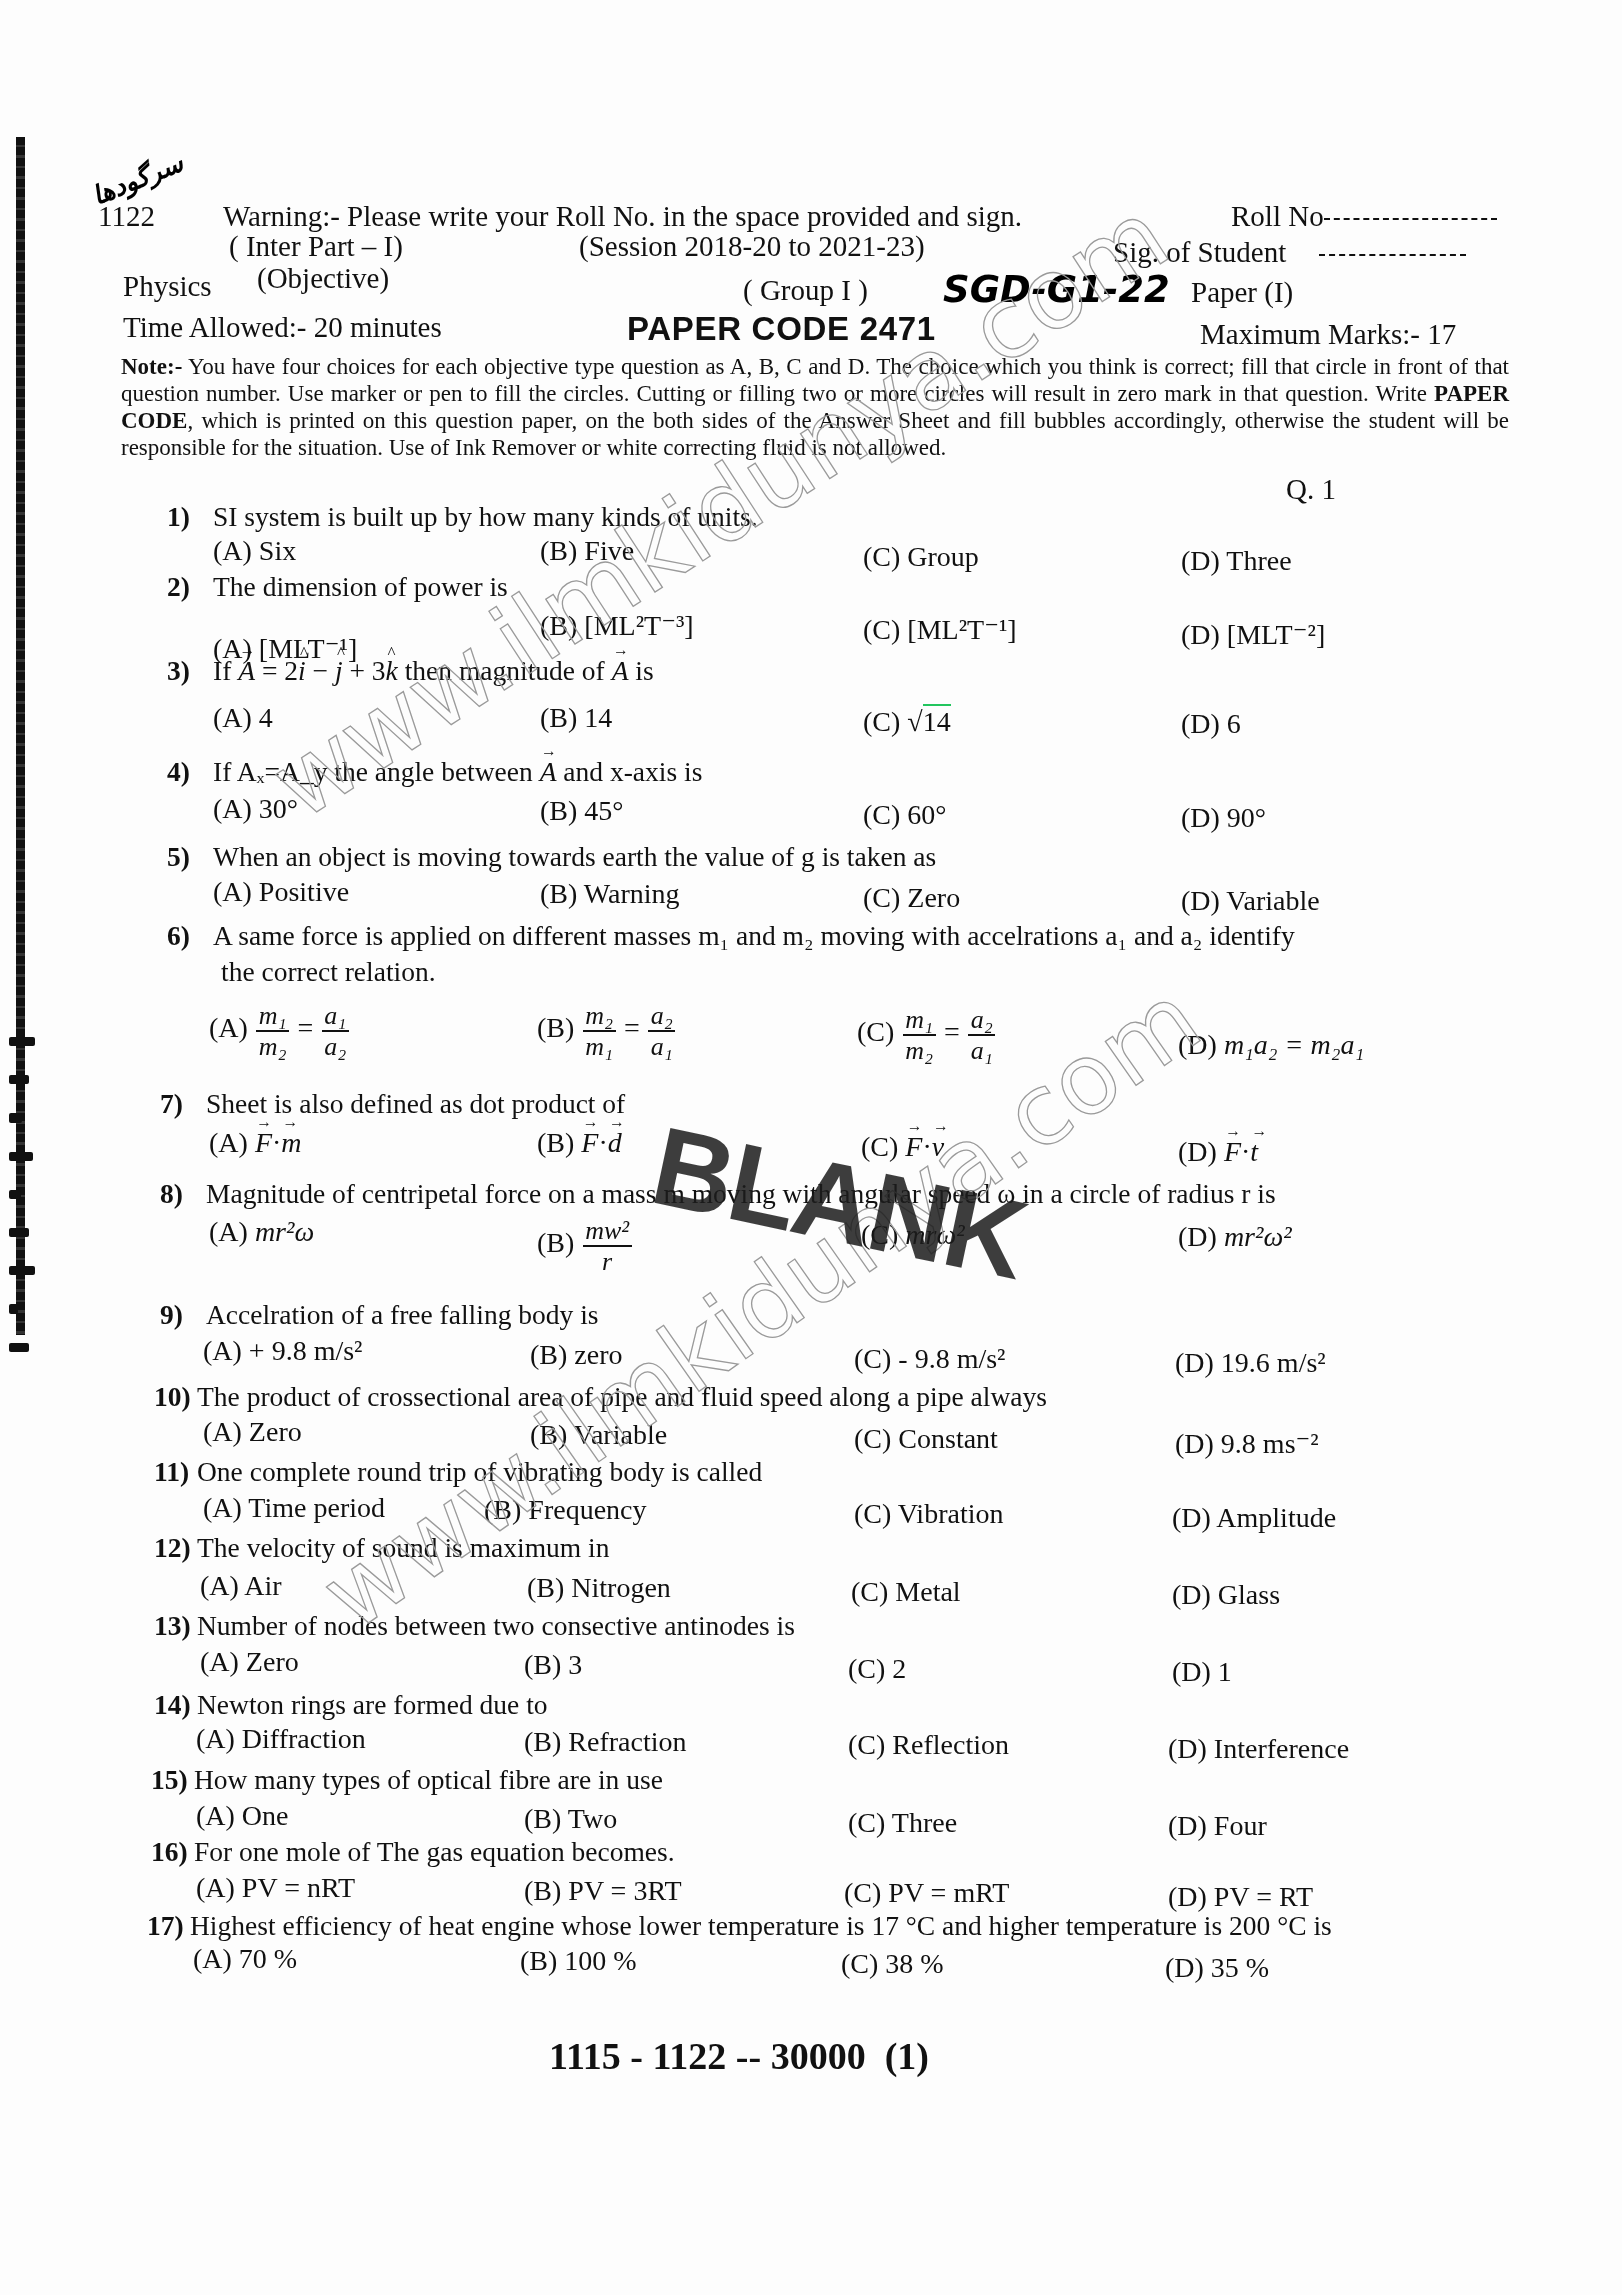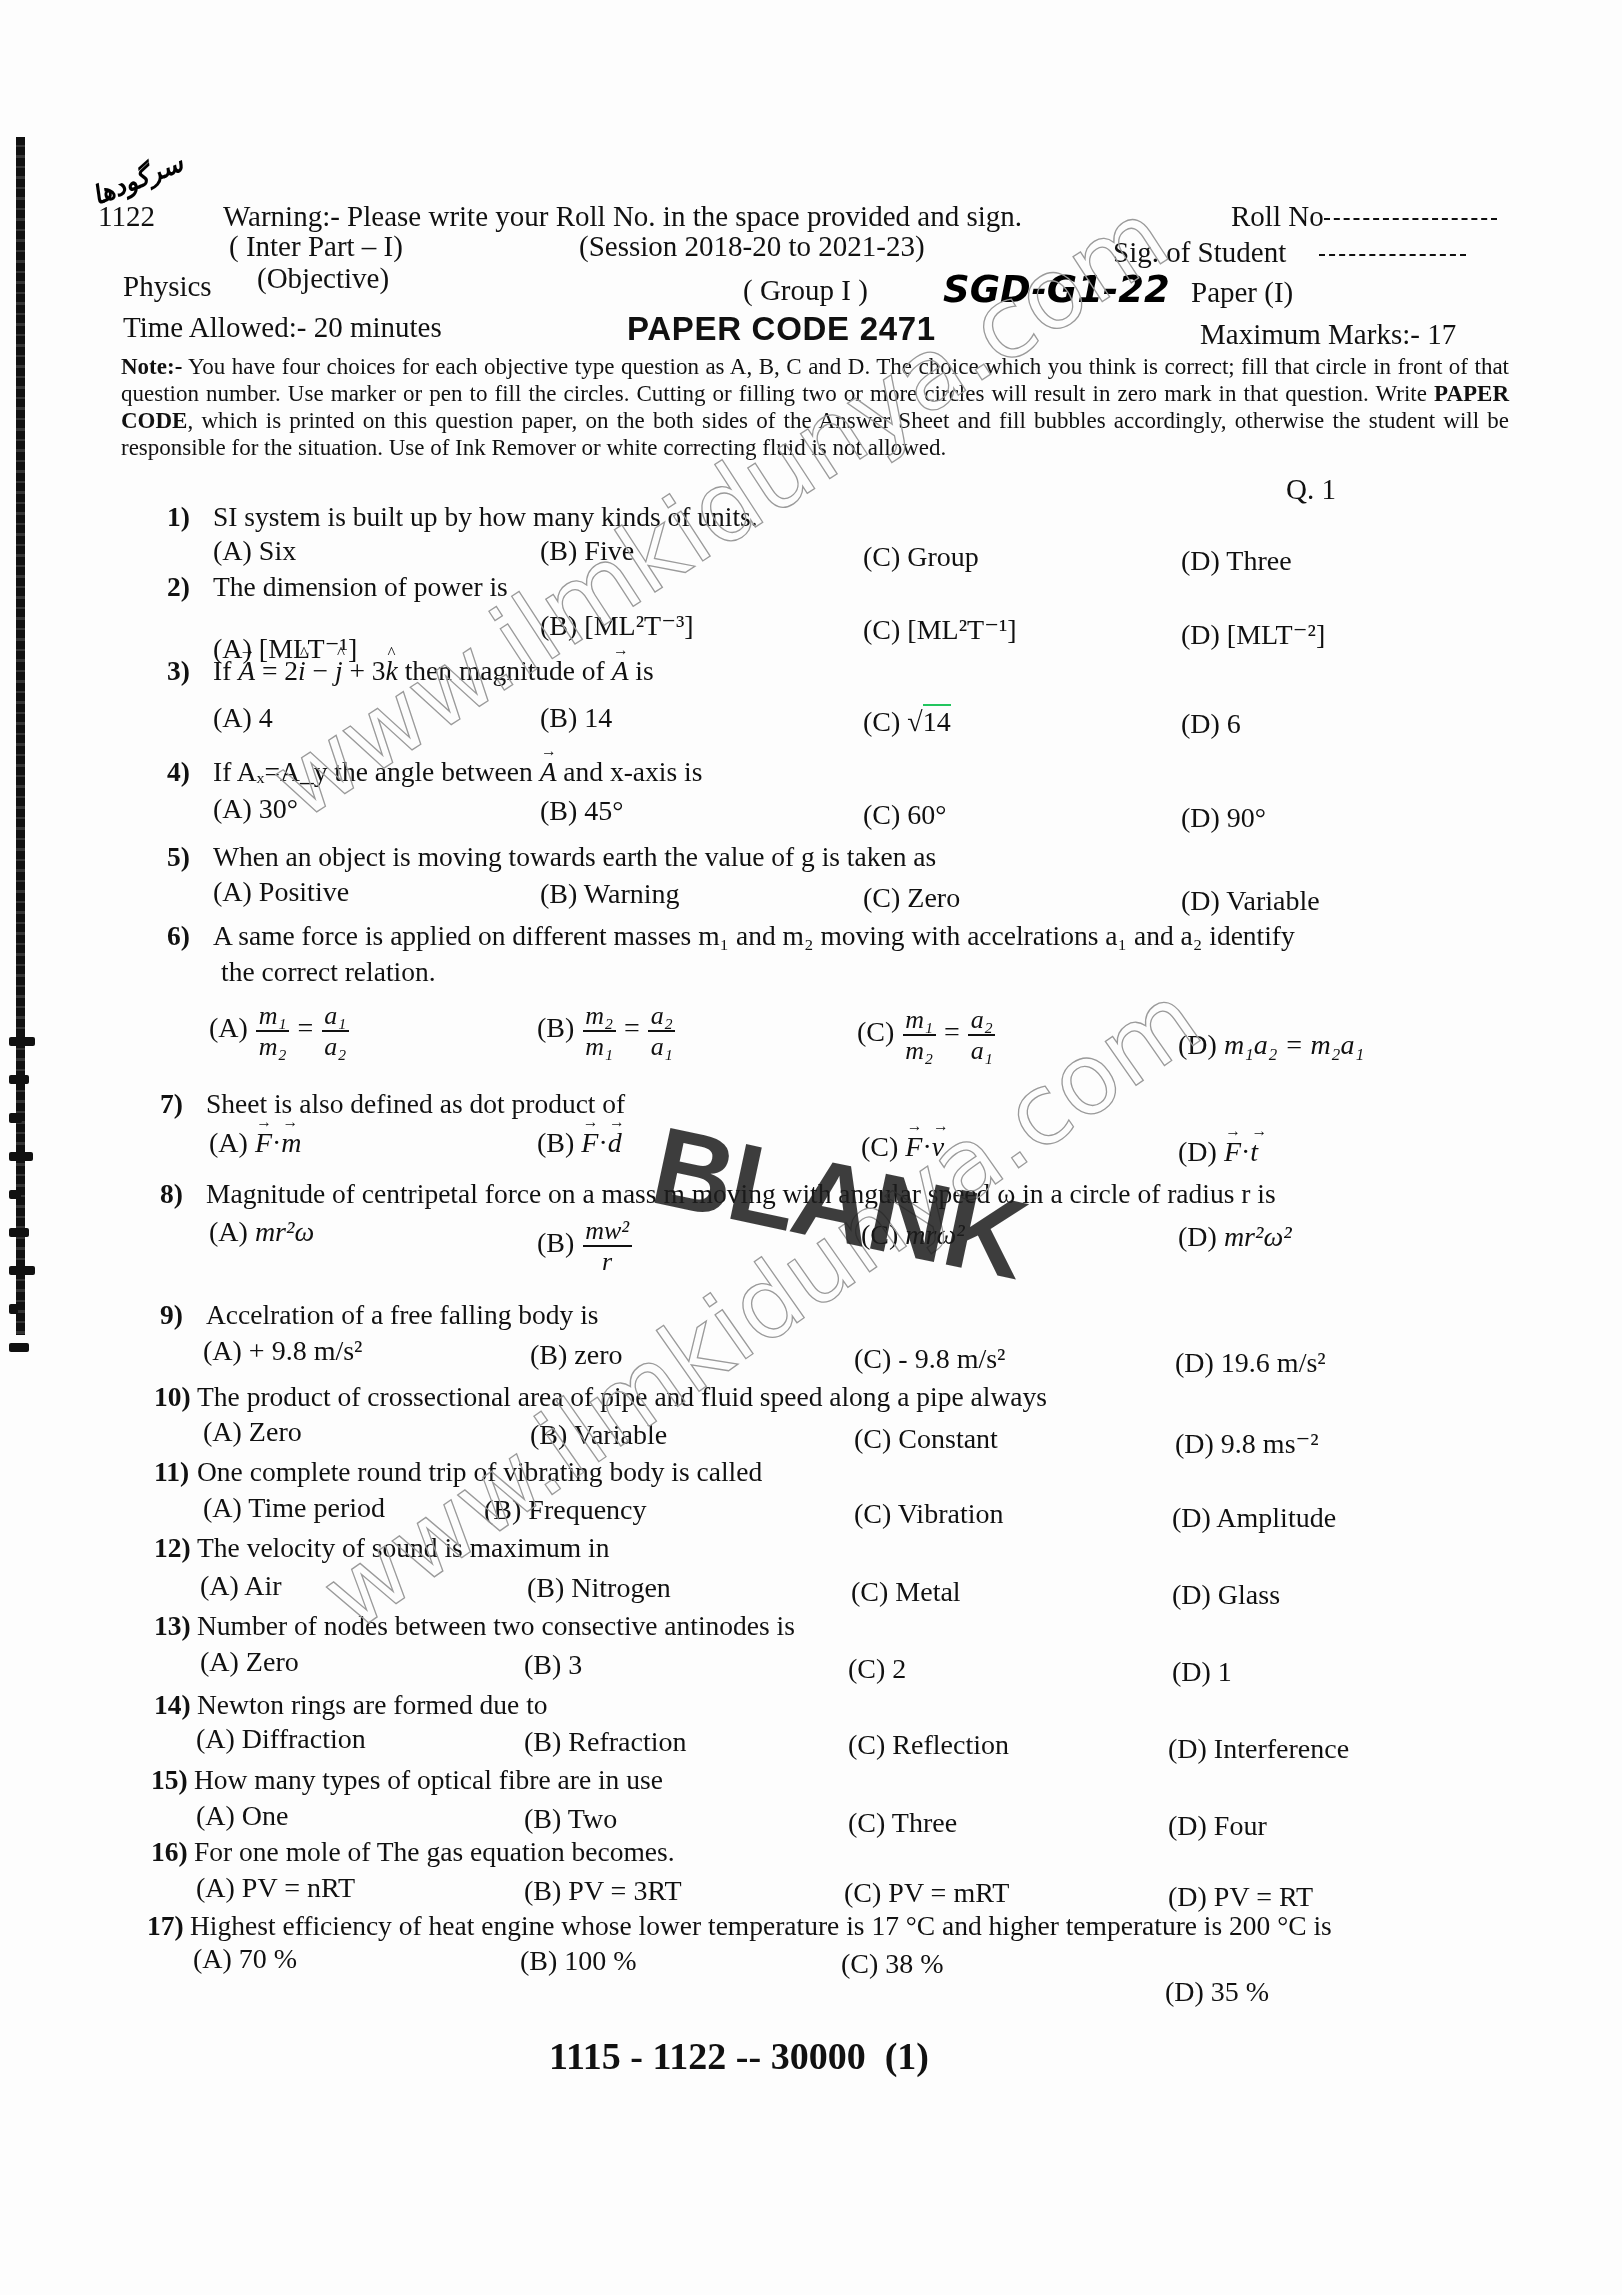--- a/index.html
+++ b/index.html
@@ -197,20 +197,20 @@
 <div class="abs q" style="left:151px;top:1836px;"><span class="qnum" style="width:43px">16)</span><span>For one mole of The gas equation becomes.</span></div>
 <div class="opt" style="left:196px;top:1872px;">(A) PV = nRT</div>
 <div class="opt" style="left:524px;top:1875px;">(B) PV = 3RT</div>
 <div class="opt" style="left:844px;top:1877px;">(C) PV = mRT</div>
 <div class="opt" style="left:1168px;top:1881px;">(D)  PV = RT</div>
 
 <div class="abs q" style="left:147px;top:1910px;"><span class="qnum" style="width:43px">17)</span><span>Highest efficiency of heat engine whose lower temperature is 17 °C and higher temperature is 200 °C is</span></div>
 <div class="opt" style="left:193px;top:1943px;">(A) 70 %</div>
 <div class="opt" style="left:520px;top:1945px;">(B) 100 %</div>
 <div class="opt" style="left:841px;top:1948px;">(C) 38 %</div>
-<div class="opt" style="left:1165px;top:1952px;margin-top:24px;">(D) 35 %</div>
+<div class="opt" style="left:1165px;top:1952px;">(D) 35 %</div>
 
 <div class="abs" style="left:549px;top:2034px;font-weight:bold;font-size:38px;white-space:pre;">1115 - 1122 -- 30000  (1)</div>
 
 <div class="watermark" style="left:314px;top:727px;transform:rotate(-33deg);">www.ilmkidunya.com</div>
 <div class="watermark" style="left:367px;top:1538px;transform:rotate(-35deg);">www.ilmkidunya.com</div>
 <div class="stamp" style="left:651px;top:1139px;">BLANK</div>
 
 
 </body></html>

